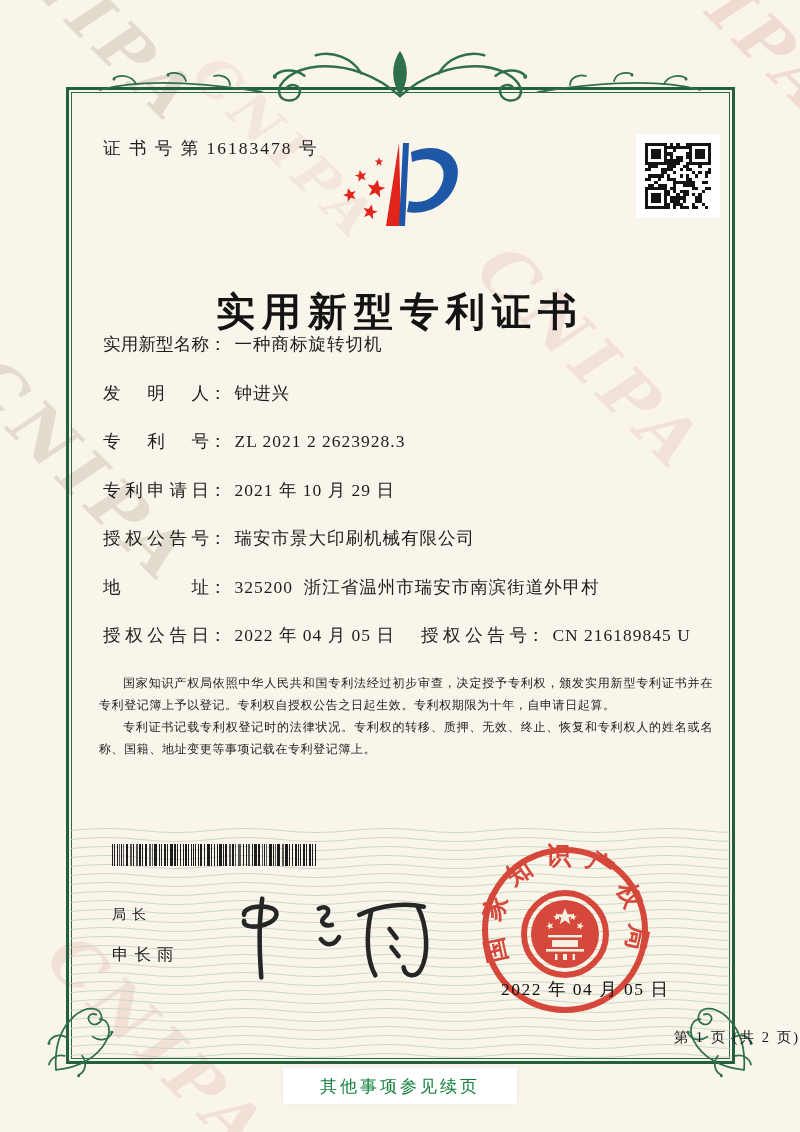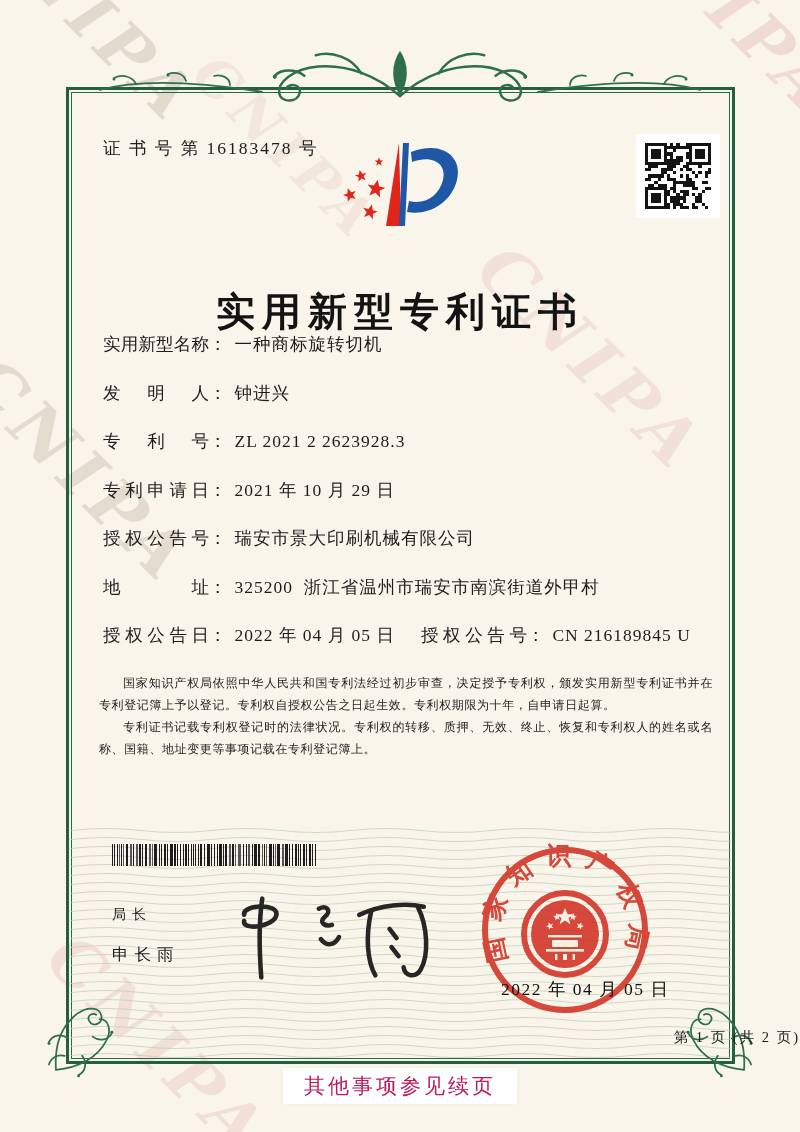--- a/index.html
+++ b/index.html
@@ -114,21 +114,21 @@
 
   
   .page-num{
     position:absolute;left:0;top:1028px;width:100%;text-align:right;
     font-size:14.5px;letter-spacing:2px;z-index:5;
   }
   .cont-strip{
     position:absolute;left:283px;top:1068px;width:234px;height:36px;
     background:#ffffff;z-index:5;
     display:flex;align-items:center;justify-content:center;
-    font-size:21px;letter-spacing:3px;color:#be185d;
+    font-size:17px;letter-spacing:3px;color:#15803d;
     box-shadow:0 0 6px rgba(0,0,0,.04);
   }
 </style>
 </head>
 <body>
 
 <div class="page">
 
   <span class="wm wm1">CNIPA</span>
   <span class="wm wm2">CNIPA</span>

